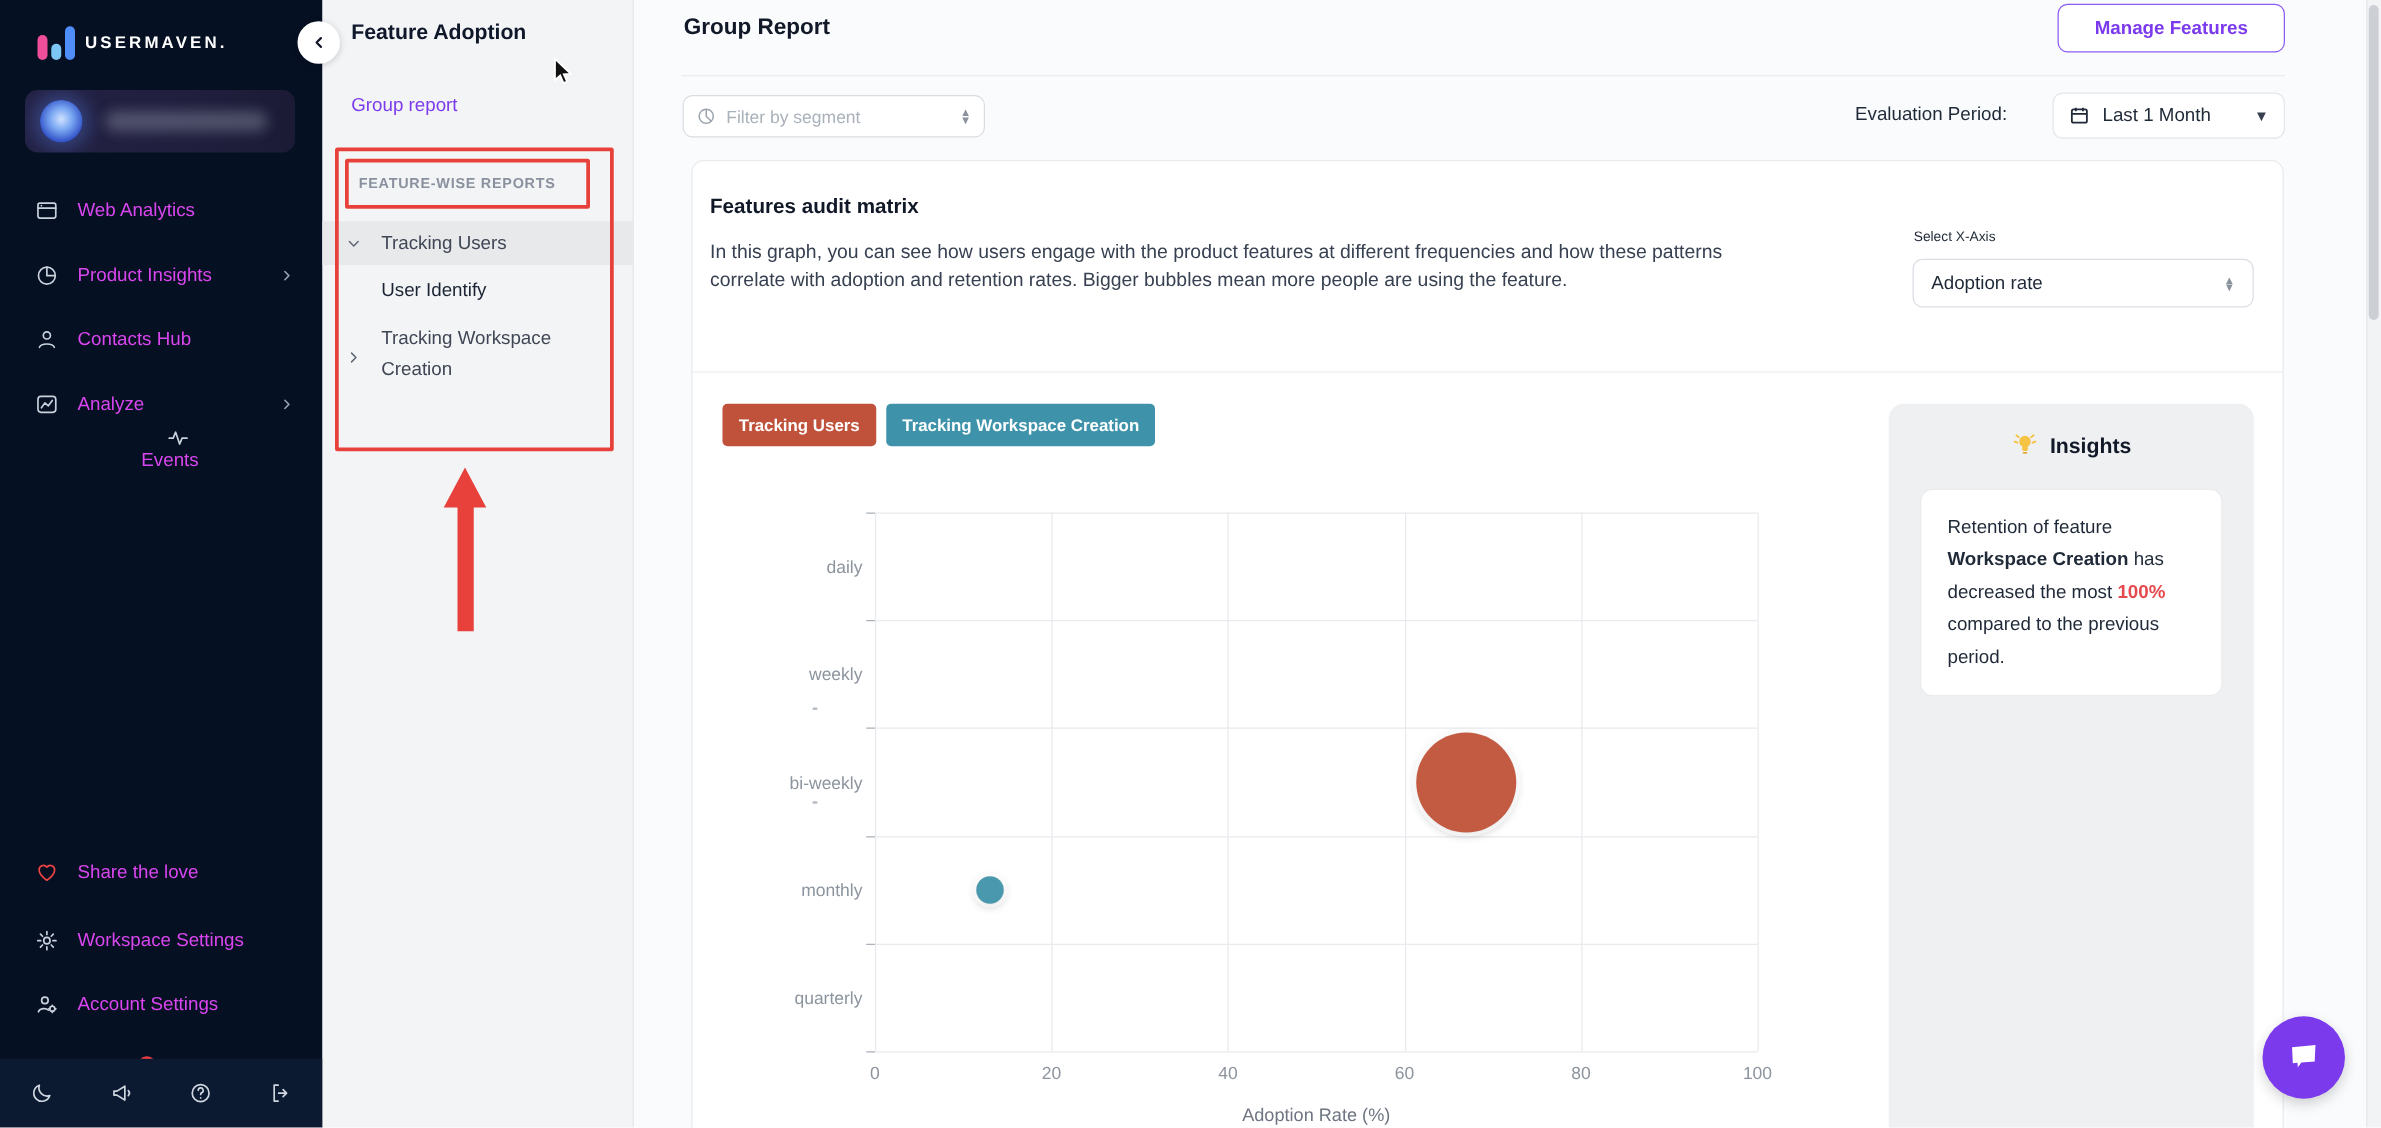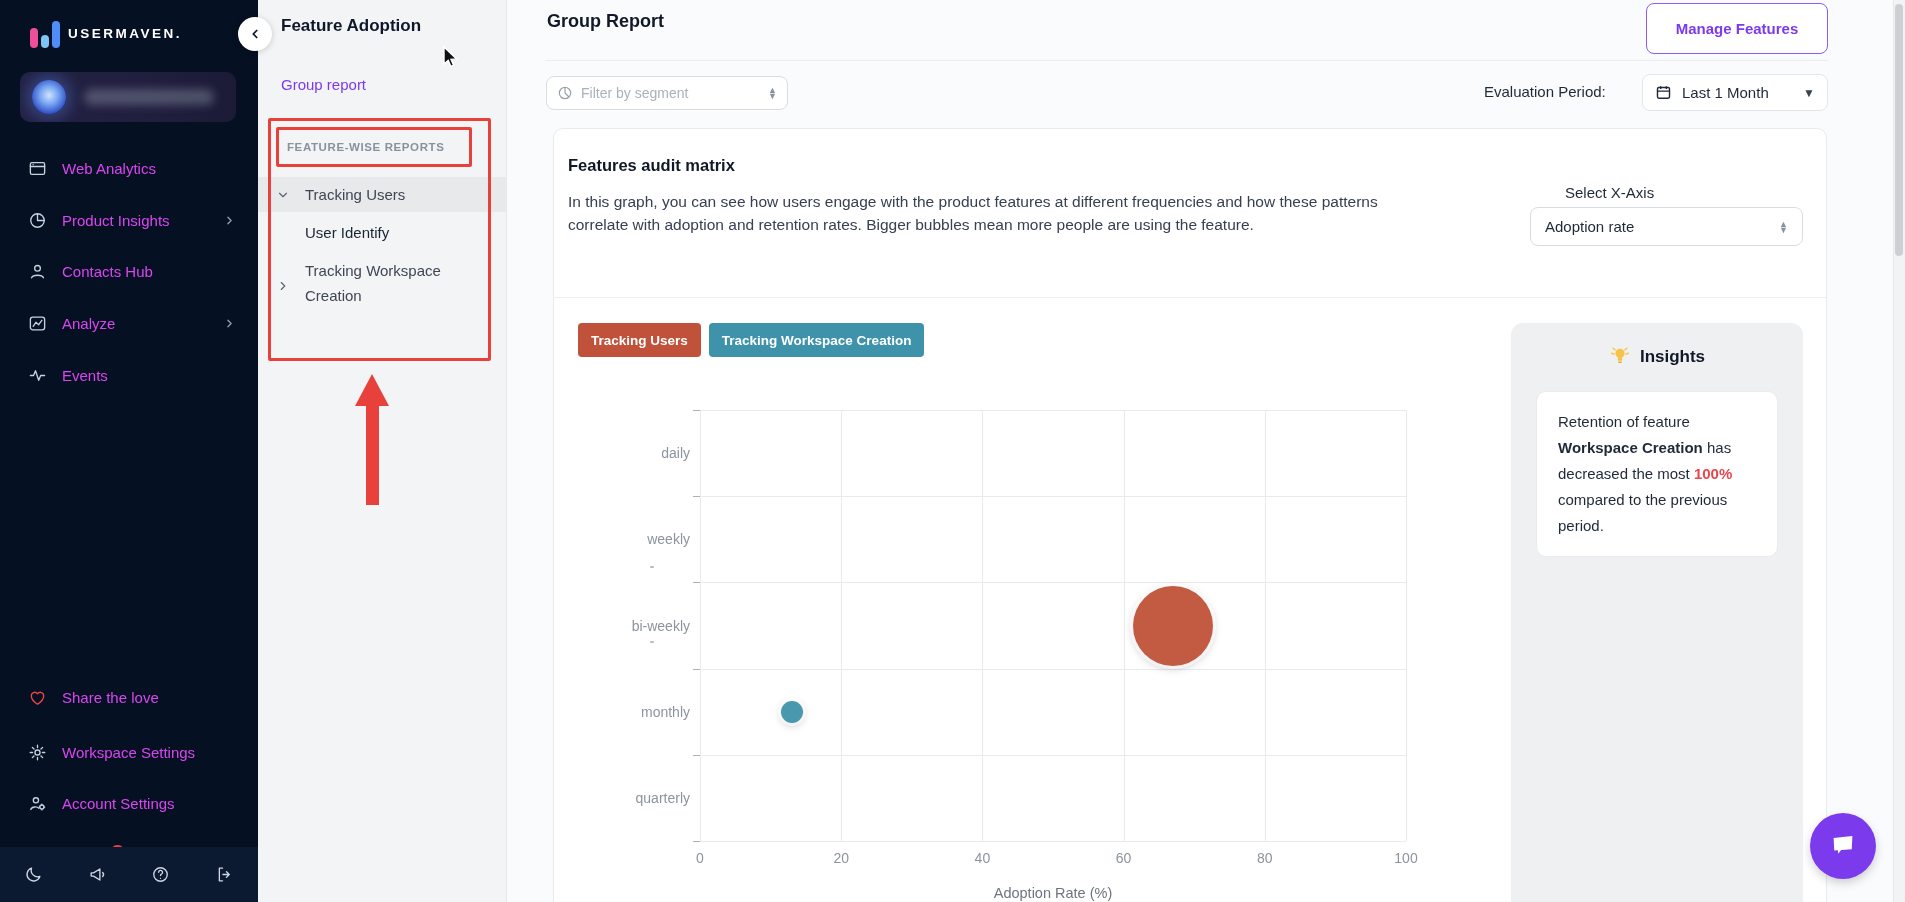--- a/index.html
+++ b/index.html
@@ -44,21 +44,21 @@
   .p-row .plbl { position:absolute; left:47px; font-size:15px; color:#3f4654; line-height:25px; width:175px; }
   #red-arrow-shaft { position:absolute; left:108px; top:405px; width:13px; height:100px; background:#e8413c; }
   #red-arrow-head { position:absolute; left:97px; top:374px; width:0; height:0;
                     border-left:17px solid transparent; border-right:17px solid transparent; border-bottom:32px solid #e8413c; }
   #collapse-btn { left:238px; top:17px; width:34px; height:34px; border-radius:50%; background:#ffffff;
                   box-shadow:0 1px 6px rgba(0,0,0,.18); display:flex; align-items:center; justify-content:center;
                   color:#111827; cursor:pointer; z-index:5; }
 
   
   #main-title { left:547px; top:11px; font-size:18px; font-weight:bold; color:#111827; }
-  #manage-btn { left:1646px; top:3px; width:182px; height:51px; background:#ffffff; border:1.5px solid #8b5cf6;
+  #manage-btn { left:1646px; top:3px; width:182px; height:39px; background:#ffffff; border:1.5px solid #8b5cf6;
                 border-radius:8px; color:#7c3aed; font-size:15px; font-weight:bold; display:flex; align-items:center;
                 justify-content:center; cursor:pointer; }
   #header-divider { left:545px; top:60px; width:1283px; height:1px; background:#eaecee; }
   #filter-select { left:546px; top:76px; width:242px; height:34px; background:#fff; border:1px solid #d9dde2; border-radius:8px;
                    display:flex; align-items:center; padding:0 10px; cursor:pointer; }
   #filter-select .ph { font-size:14px; color:#a9b1bb; margin-left:8px; flex:1; }
   .updown { display:flex; flex-direction:column; line-height:6px; color:#8a929c; font-size:9px; align-items:center; }
   #tabs { left:824px; top:74px; height:35px; background:#edeff2; border-radius:9px; display:flex; align-items:center; padding:3px; }
   .tab { height:29px; border-radius:7px; display:flex; align-items:center; padding:0 12px; font-size:14px; color:#3f4754; cursor:pointer; }
   .tab.active { background:#ffffff; box-shadow:0 1px 2px rgba(0,0,0,.12); color:#1f2937; font-weight:bold; }
@@ -67,21 +67,21 @@
   #eval-select { left:1642px; top:74px; width:186px; height:37px; background:#fff; border:1px solid #e3e6ea; border-radius:8px;
                  display:flex; align-items:center; padding:0 12px; cursor:pointer; }
   #eval-select .cal { display:flex; color:#1f2937; }
   #eval-select .val { font-size:15px; color:#1f2937; margin:0 auto 0 10px; }
   #eval-select .dn { color:#374151; font-size:12px; }
 
   
   #card { left:553px; top:128px; width:1274px; height:790px; background:#ffffff; border:1px solid #e8eaec; border-radius:10px; }
   #card-title { position:absolute; left:14px; top:27px; font-size:16.5px; font-weight:bold; color:#111827; }
   #card-desc { position:absolute; left:14px; top:62px; width:872px; font-size:15.5px; line-height:1.47; color:#374151; }
-  #xaxis-label { position:absolute; left:977px; top:55px; font-size:15px; color:#1f2937;margin-left:34px; }
+  #xaxis-label { position:absolute; left:977px; top:55px; font-size:11px; color:#1f2937; }
   #xaxis-select { position:absolute; left:976px; top:78px; width:273px; height:39px; background:#fff; border:1px solid #d9dde2;
                   border-radius:8px; display:flex; align-items:center; padding:0 14px; cursor:pointer; }
   #xaxis-select .val { font-size:15px; color:#1f2937; flex:1; }
   #card-divider { position:absolute; left:0; top:168px; width:1272px; height:1px; background:#eceef0; }
   #chips { position:absolute; left:24px; top:194px; display:flex; gap:8px; }
   .chip { height:34px; border-radius:4px; color:#ffffff; font-size:13.5px; font-weight:bold; display:flex; align-items:center;
           padding:0 13px; cursor:pointer; }
 
   
   #chart { left:553px; top:400px; width:950px; height:502px; }
@@ -168,21 +168,21 @@
               <path d="M6.5 15.5l3.5-5 3.5 3 4-5.5"></path>
             </svg>
           </span>
     <span class="lbl">Analyze</span>
     <span class="chev">
             <svg width="13" height="13" viewBox="0 0 24 24" fill="none" stroke="currentColor" stroke-width="2.2" stroke-linecap="round" stroke-linejoin="round">
               <path d="M9 6l6 6-6 6"></path>
             </svg>
           </span>
         </div>
-        <div class="nav-item" style="top: 353px;">
+        <div class="nav-item" style="top: 340px; flex-direction: column;">
           <span class="ico">
             <svg width="19" height="19" viewBox="0 0 24 24" fill="none" stroke="currentColor" stroke-width="1.7" stroke-linecap="round" stroke-linejoin="round">
               <path d="M3 12h4l2.5-6 4 12 2.5-6H21"></path>
             </svg>
           </span>
     <span class="lbl">Events</span>
     </div>
       </div>
     <div id="nav-bottom">
         <div class="nav-item red" style="top: 675px;">

